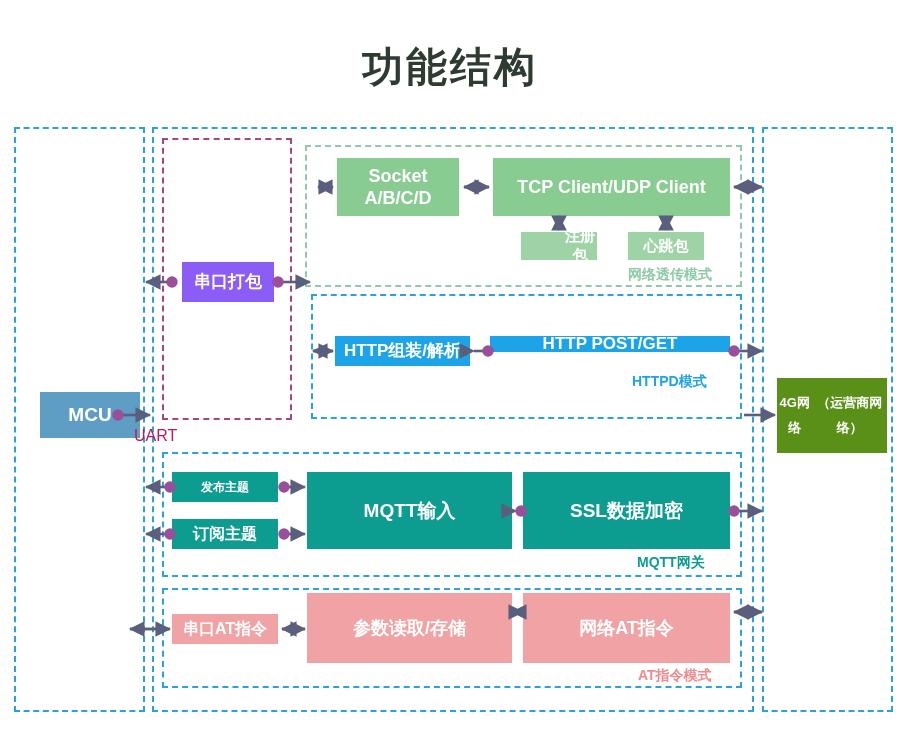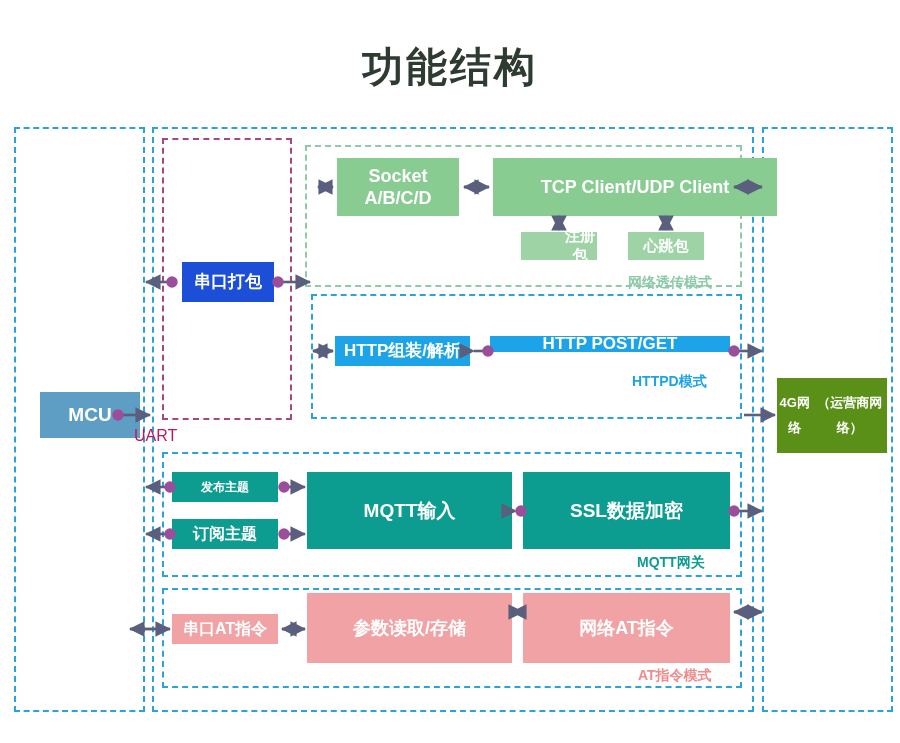--- a/index.html
+++ b/index.html
@@ -36,32 +36,32 @@
     text-align: center;
     color: #ffffff;
     font-weight: bold;
     line-height: 1.25;
   }
   .n-green  { background: #88cc92; }
   .n-green2 { background: #9ed4a5; }
   .n-blue   { background: #1ca3e8; }
   .n-teal   { background: #0d9c90; }
   .n-pink   { background: #f0a2a4; }
-  .n-purple { background: #1d4ed8; }
+  .n-purple { background: #8b5cf6; }
   .n-mcu    { background: #5f9ec4; }
   .n-4g     { background: #5a8f18; }
 
   
   .cap {
     position: absolute;
     font-size: 14px;
     font-weight: bold;
     white-space: nowrap;
   }
-  .cap.g { color: #8ec9a9; margin-top: 8px; }
+  .cap.g { color: #8ec9a9; }
   .cap.b { color: #1ca3e8; }
   .cap.t { color: #0d9c90; }
   .cap.p { color: #f08a8d; }
 
   .plain {
     position: absolute;
     font-size: 16px;
     color: #be185d;
     font-weight: normal;
     white-space: nowrap;
@@ -100,21 +100,21 @@
 
   <div class="node n-purple" style="left:182px; top:262px; width:92px; height:40px; font-size:17px;">
     <span>串口打包</span>
   </div>
 
   <div class="node n-green" style="left:337px; top:158px; width:122px; height:58px; font-size:18px; flex-direction:column;">
     <span>Socket</span>
     <span>A/B/C/D</span>
   </div>
 
-  <div class="node n-green" style="left:493px; top:158px; width:284px; height:58px; font-size:18px;">
+  <div class="node n-green" style="left:493px; top:158px; width:237px; height:58px; font-size:18px;">
     <span>TCP Client/UDP Client</span>
   </div>
 
   <div class="node n-green2" style="left:521px; top:232px; width:76px; height:28px; font-size:15px;padding-left:42px;">
     <span>注册包</span>
   </div>
 
   <div class="node n-green2" style="left:628px; top:232px; width:76px; height:28px; font-size:15px;">
     <span>心跳包</span>
   </div>

